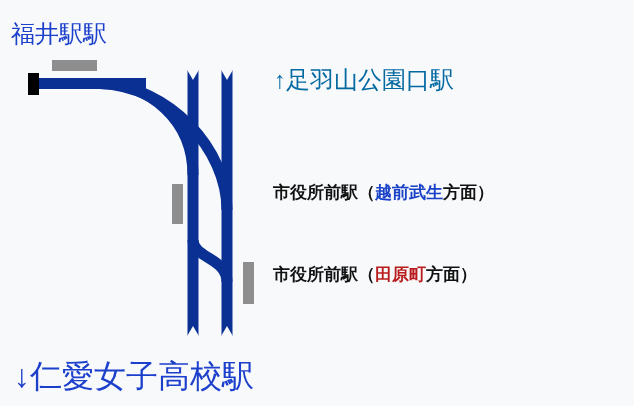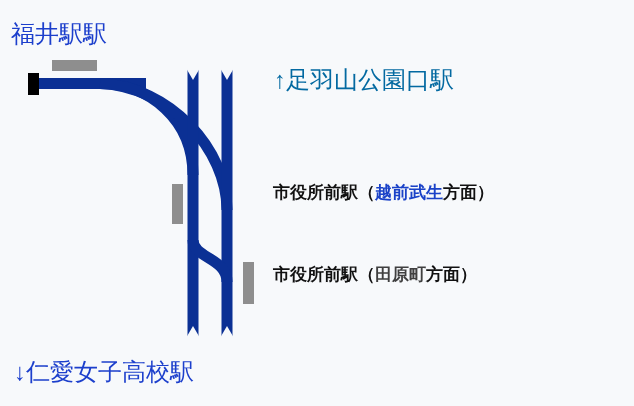--- a/index.html
+++ b/index.html
@@ -39,32 +39,32 @@
   }
   .up-label {
     left: 274px;
     top: 68px;
     font-size: 24px;
     color: #0369a1;
   }
   .down-label {
     left: 14px;
     top: 360px;
-    font-size: 24px;
+    font-size: 32px;
     color: #1c3fcc;
   }
   .stop-label {
     font-size: 17px;
     font-weight: bold;
     color: #111111;
   }
   .stop-label-1 { left: 273px; top: 184px; }
   .stop-label-2 { left: 273px; top: 266px; }
   .dir-1 { color: #1a42c8; }
-  .dir-2 { color: #404040; }
+  .dir-2 { color: #b91c1c; }
 </style>
 </head>
 <body>
 
 <div id="stage">
 
   <svg id="diagram" viewBox="0 0 634 406" xmlns="http://www.w3.org/2000/svg">
 
     <rect x="52" y="60" width="45" height="11" fill="#8e8e8e"></rect>
 

